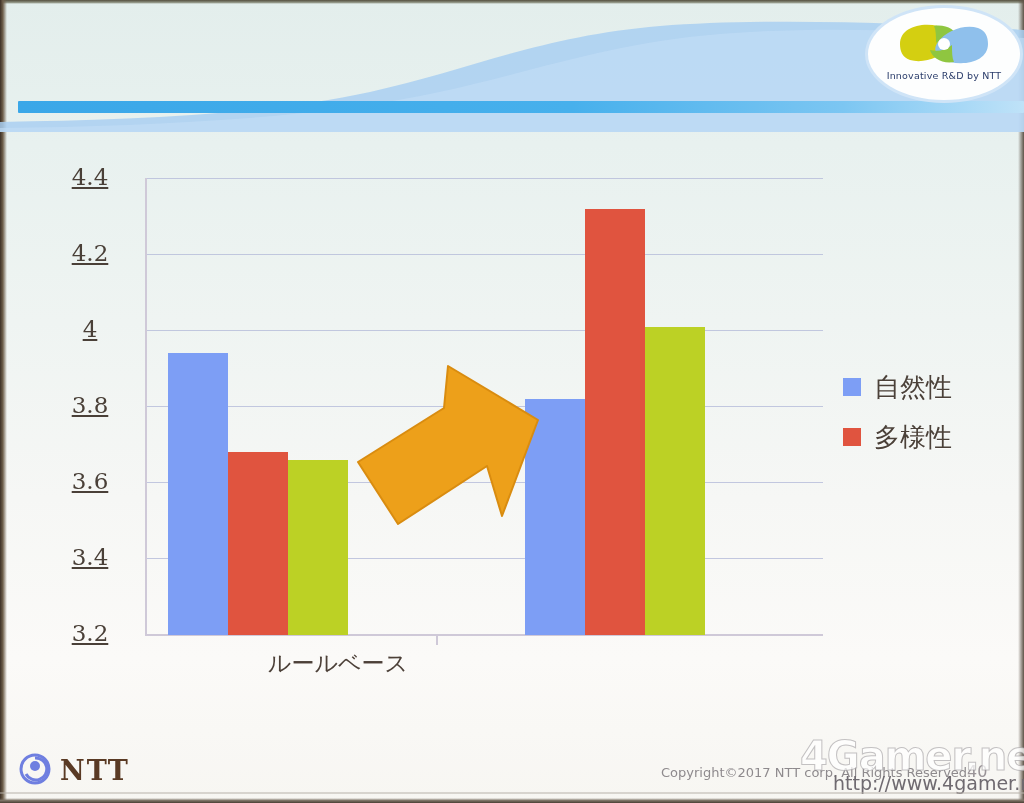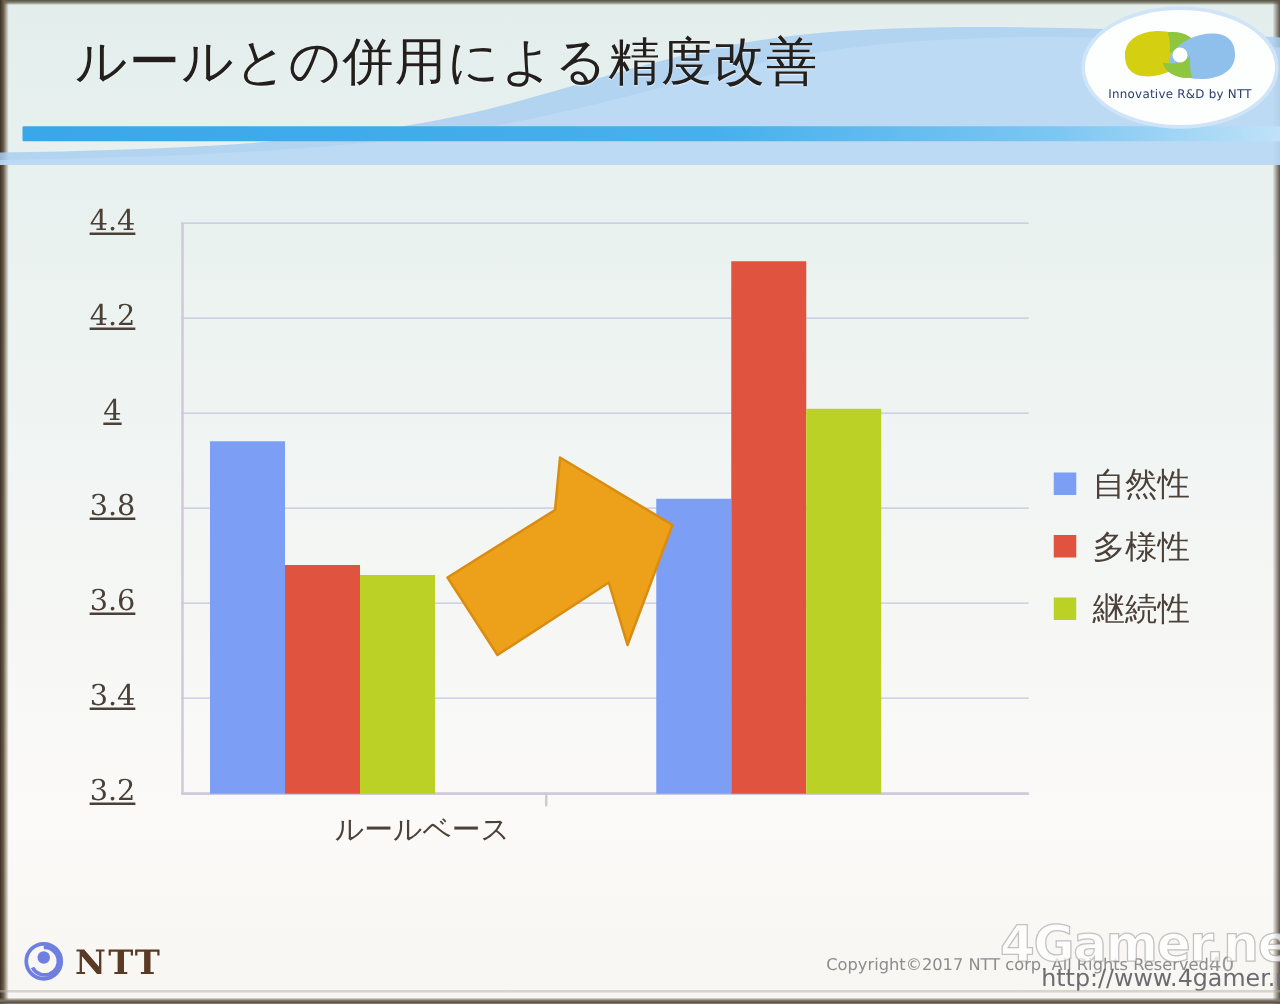--- a/index.html
+++ b/index.html
@@ -116,21 +116,20 @@
   <div id="edge-right"></div>
   <div id="edge-bottom"></div>
 
   <div id="header-swoosh">
     <svg width="1024" height="132" viewBox="0 0 1024 132">
       <path d="M0,122 C120,120 260,116 370,92 C470,70 540,36 660,26 C760,18 900,22 1024,30 L1024,132 L0,132 Z" fill="#a9cff1" opacity="0.85"></path>
       <path d="M0,128 C140,126 300,120 420,96 C530,74 600,44 720,34 C820,26 920,30 1024,38 L1024,132 L0,132 Z" fill="#c3ddf6" opacity="0.6"></path>
     </svg>
   </div>
 
-  <div id="title">ルールとの併用による精度改善</div>
   <div id="title-rule"></div>
 
   <div id="logo-badge"></div>
   <div id="logo-mark">
     <svg width="108" height="56" viewBox="0 0 108 56">
       <path d="M10,28 C10,12 30,6 48,10 C62,13 66,22 60,30 C52,41 34,48 20,44 C12,41 10,35 10,28 Z" fill="#d4cf11"></path>
       <path d="M44,10 C56,8 66,14 68,22 C60,20 52,22 46,27 C46,20 46,14 44,10 Z" fill="#8fc640"></path>
       <path d="M98,28 C98,44 78,50 60,46 C46,43 42,34 48,26 C56,15 74,8 88,12 C96,15 98,21 98,28 Z" fill="#8fc0ec"></path>
       <path d="M64,46 C52,48 42,42 40,34 C48,36 56,34 62,29 C62,36 62,42 64,46 Z" fill="#8fc640"></path>
       <circle cx="54" cy="28" r="6" fill="#ffffff"></circle>
@@ -192,24 +191,20 @@
 
     <div id="legend">
       <div class="legend-row">
         <span class="legend-swatch" style="background:#7d9ef5"></span>
         <span class="legend-label">自然性</span>
       </div>
       <div class="legend-row">
         <span class="legend-swatch" style="background:#e0543f"></span>
         <span class="legend-label">多様性</span>
       </div>
-      <div class="legend-row">
-        <span class="legend-swatch" style="background:#bcd125"></span>
-        <span class="legend-label">継続性</span>
-      </div>
     </div>
   </div>
 
   <div id="ntt-logo-foot">
     <svg width="34" height="34" viewBox="0 0 34 34">
       <circle cx="17" cy="17" r="14" fill="none" stroke="#6f7fe0" stroke-width="3"></circle>
       <path d="M17,6 A11,11 0 1,1 8,22" fill="none" stroke="#6f7fe0" stroke-width="3"></path>
       <circle cx="17" cy="14" r="5" fill="#6f7fe0"></circle>
     </svg>
   </div>

